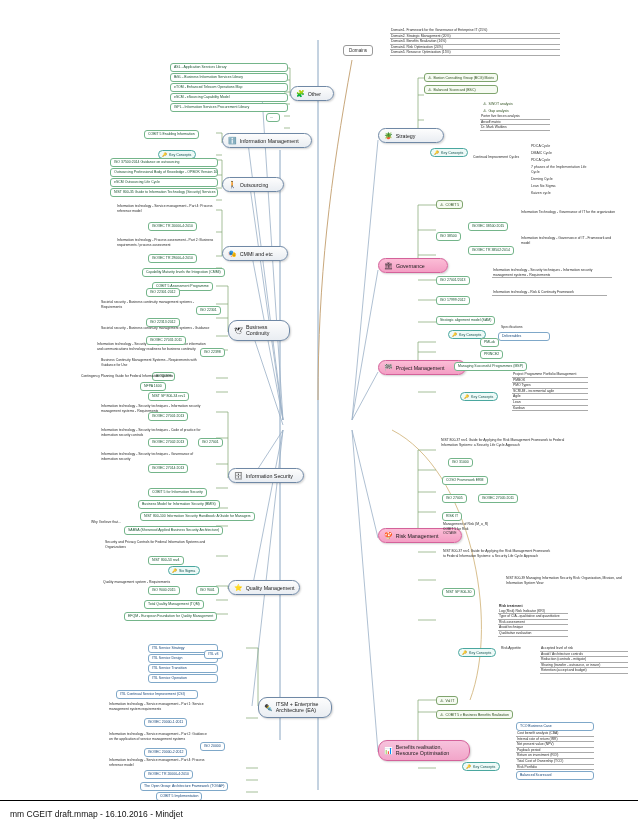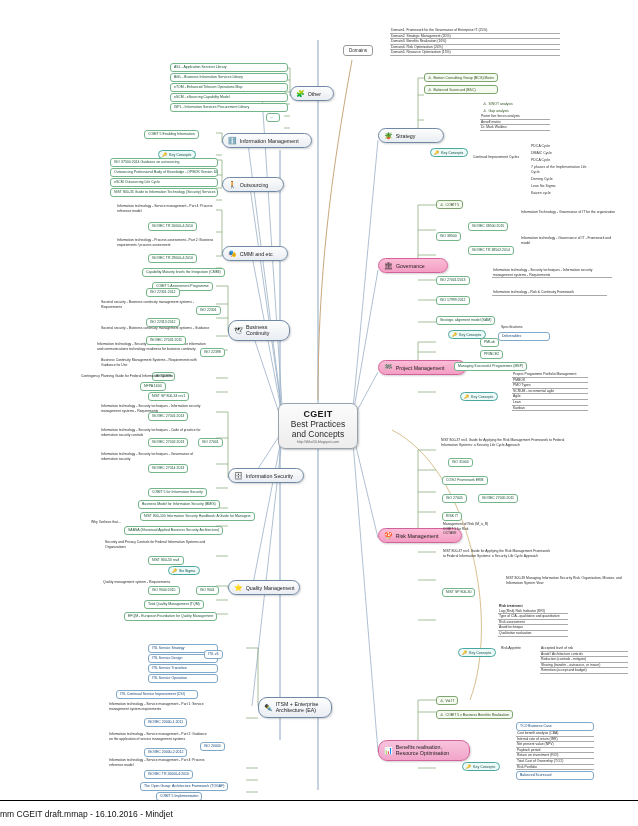--- a/index.html
+++ b/index.html
@@ -74,21 +74,21 @@
     border:1px solid #7fa46d; border-radius:3px; background:#f6fbf2;
     color:#2d4f1d; font-size:3.5px; padding:1px 3px;
     display:flex; align-items:center; gap:2px;
   }
   .bullet { font-size:4px; }
 
   
   #statusbar {
     position:absolute; left:0; bottom:0; width:638px; height:26px;
     border-top:1px solid #000; background:#fff;
-    display:flex; align-items:center; 
+    display:flex; align-items:center; padding-left:10px;
   }
   #statusbar span { font-size:8.5px; color:#111; }
 </style>
 </head>
 <body>
 
 <div id="canvas">
 
   <svg class="links" viewBox="0 0 638 800">
 
@@ -122,26 +122,20 @@
     <path d="M290 96 L290 68 M290 68 L284 68 M290 80 L284 80 M290 92 L284 92 M290 104 L284 104 M290 116 L284 116 M290 128 L284 128" stroke="#7fa46d" stroke-width="0.7" fill="none"></path>
     <path d="M222 143 L222 133 M222 133 L216 133 M222 155 L216 155" stroke="#7fa46d" stroke-width="0.7" fill="none"></path>
     <path d="M222 187 L222 160 M222 160 L216 160 M222 175 L216 175 M222 188 L216 188 M222 200 L216 200" stroke="#7fa46d" stroke-width="0.7" fill="none"></path>
     <path d="M222 256 L222 210 M222 210 L216 210 M222 232 L216 232 M222 256 L216 256 M222 268 L216 268" stroke="#7fa46d" stroke-width="0.7" fill="none"></path>
     <path d="M228 332 L228 286 M228 286 L216 286 M228 304 L216 304 M228 318 L216 318 M228 336 L216 336 M228 350 L216 350 M228 378 L216 378 M228 392 L216 392" stroke="#7fa46d" stroke-width="0.7" fill="none"></path>
     <path d="M228 478 L228 412 M228 412 L216 412 M228 438 L216 438 M228 464 L216 464 M228 488 L216 488 M228 508 L216 508 M228 526 L216 526 M228 556 L216 556" stroke="#7fa46d" stroke-width="0.7" fill="none"></path>
     <path d="M228 589 L228 586 M228 586 L216 586 M228 600 L216 600 M228 614 L216 614" stroke="#7fa46d" stroke-width="0.7" fill="none"></path>
     <path d="M258 706 L258 648 M258 648 L246 648 M258 718 L246 718 M258 768 L246 768 M258 780 L246 780 M258 792 L246 792" stroke="#7fa46d" stroke-width="0.7" fill="none"></path>
   </svg>
 
-  <div class="node root" style="left:278px; top:403px; width:80px;">
-    <div class="t1">CGEIT</div>
-    <div class="t2">Best Practices</div>
-    <div class="t2">and Concepts</div>
-    <div class="t3">http://itlike50.blogspot.com</div>
-  </div>
 
   <div class="node" style="left:343px; top:45px;">
     <div class="leaf gray" style="font-size:4.6px; padding:2px 5px;">Domains</div>
   </div>
   <div class="node" style="left:390px; top:28px; width:170px;">
     <div class="txt">Domain1. Framework for the Governance of Enterprise IT (25%)</div>
     <div class="txt">Domain2. Strategic Management (20%)</div>
     <div class="txt">Domain3. Benefits Realization (16%)</div>
     <div class="txt">Domain4. Risk Optimization (24%)</div>
     <div class="txt">Domain5. Resource Optimization (15%)</div>

